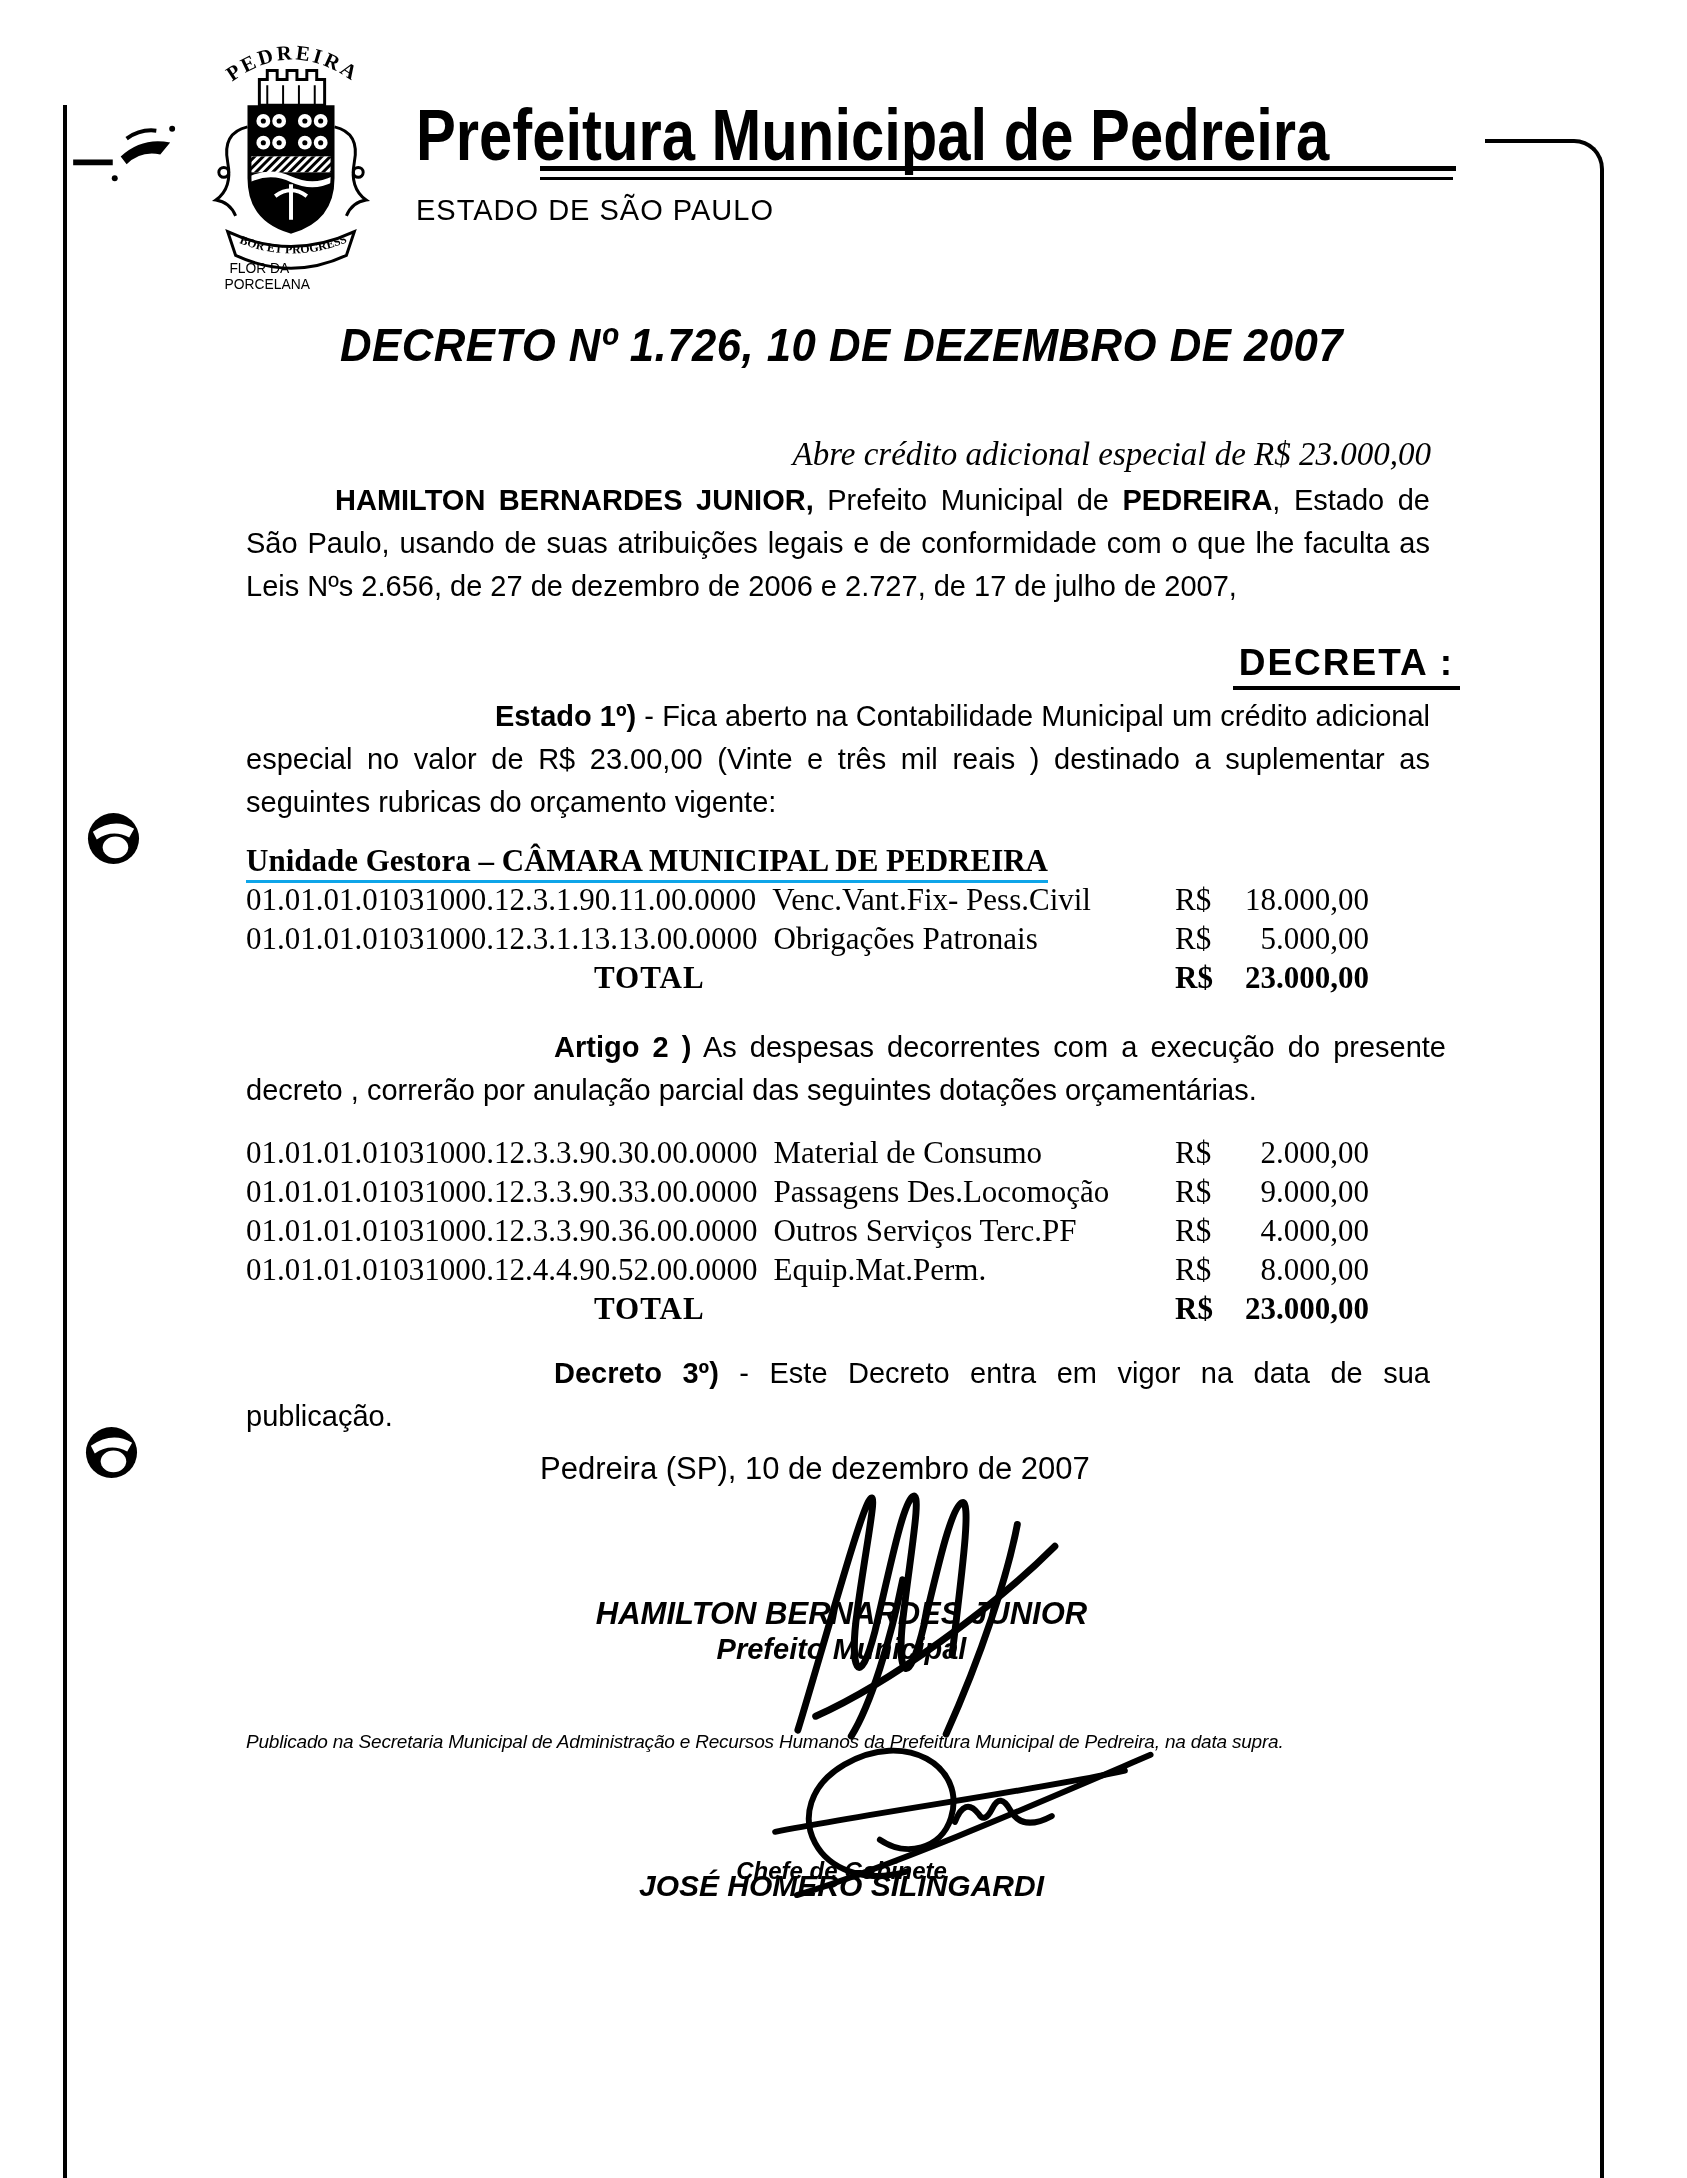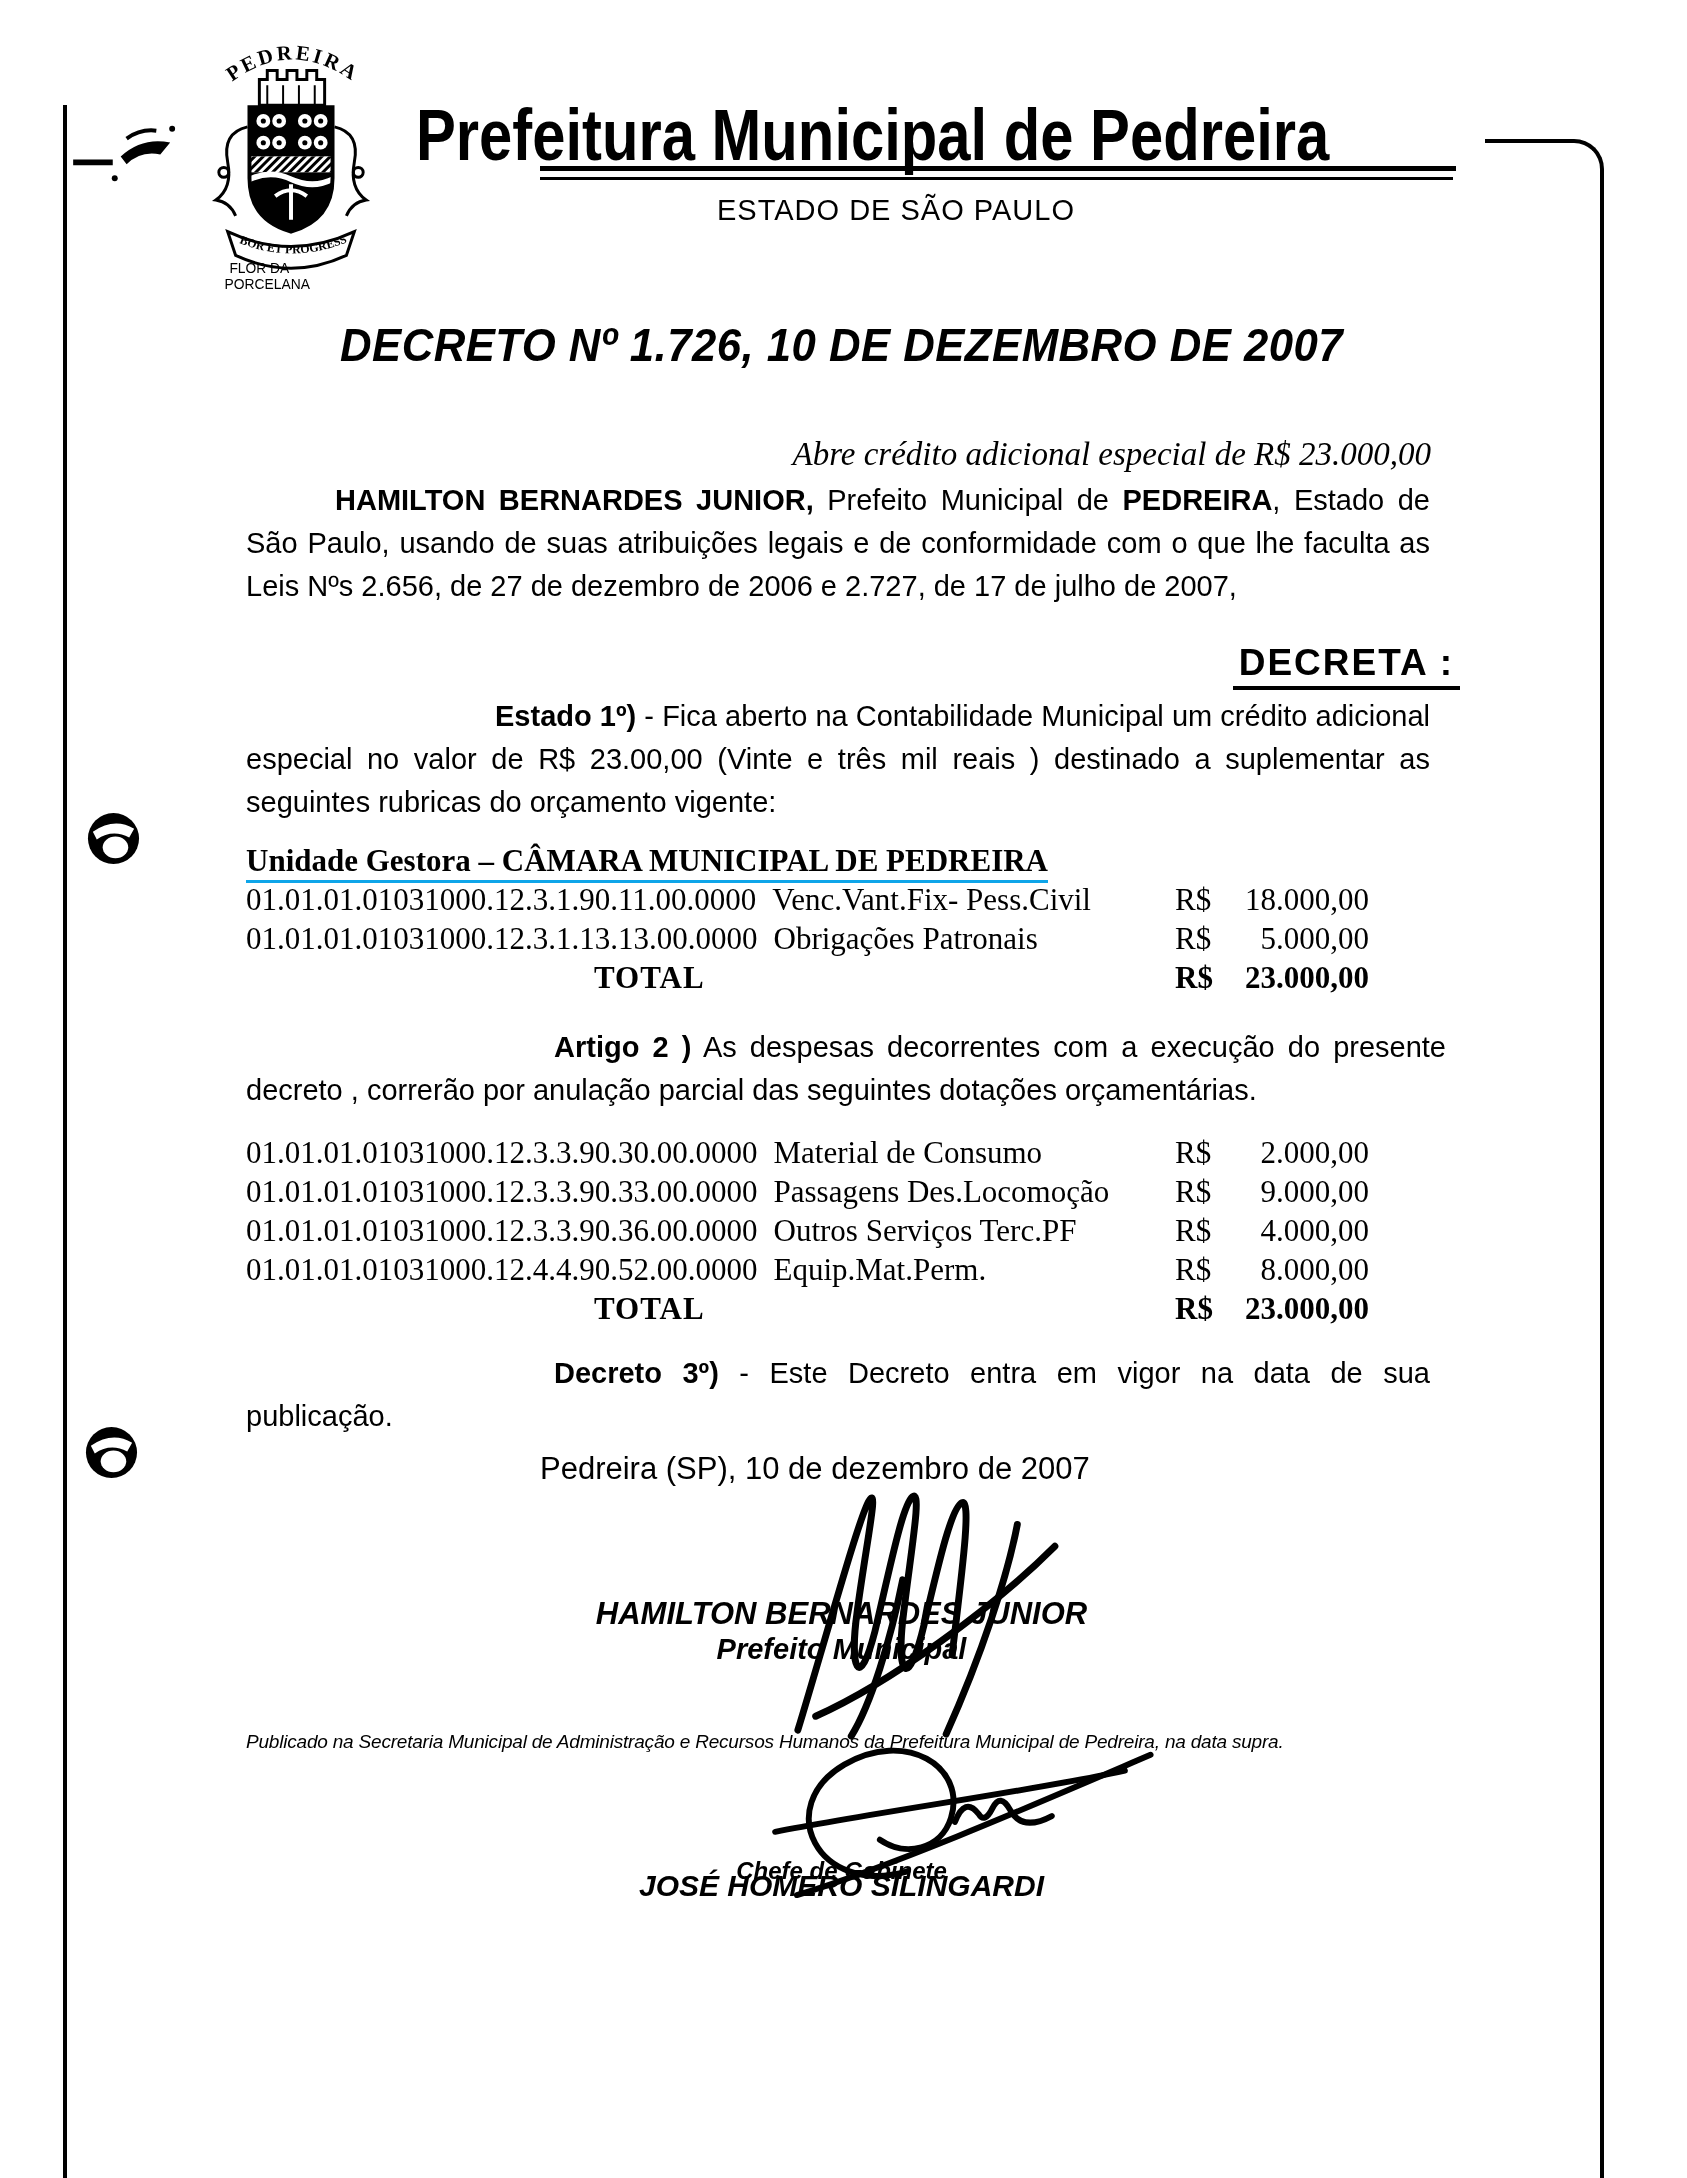--- a/index.html
+++ b/index.html
@@ -14,21 +14,21 @@
   
   .frame-left{left:63px;top:105px;width:4px;height:2073px;background:#000;}
   .frame-right{left:1485px;top:139px;width:115px;height:2039px;
     border-top:4px solid #000;border-right:4px solid #000;border-top-right-radius:30px;}
 
   
   .header-title{left:416px;top:94px;font-size:72px;font-weight:bold;white-space:nowrap;
     transform:scaleX(0.83);transform-origin:left top;letter-spacing:0;}
   .rule1{left:540px;top:166px;width:916px;height:5px;background:#000;}
   .rule2{left:540px;top:177px;width:913px;height:3px;background:#000;}
-  .header-state{left:416px;top:194px;width:960px;text-align:center;font-size:29px;letter-spacing:1px;}
+  .header-state{left:416px;top:194px;width:960px;font-size:29px;letter-spacing:1px;}
 
   
   .decree-title{left:340px;top:317px;font-size:47px;font-weight:bold;font-style:italic;
     white-space:nowrap;transform:scaleX(0.93);transform-origin:left top;letter-spacing:0.5px;}
   .decree-summary{left:693px;top:436px;width:738px;text-align:right;
     font-family:"Liberation Serif",serif;font-style:italic;font-size:33px;}
 
   
   .para{left:246px;width:1184px;font-size:29px;line-height:43px;text-align:justify;}
   .p1{top:479px;text-indent:89px;}

